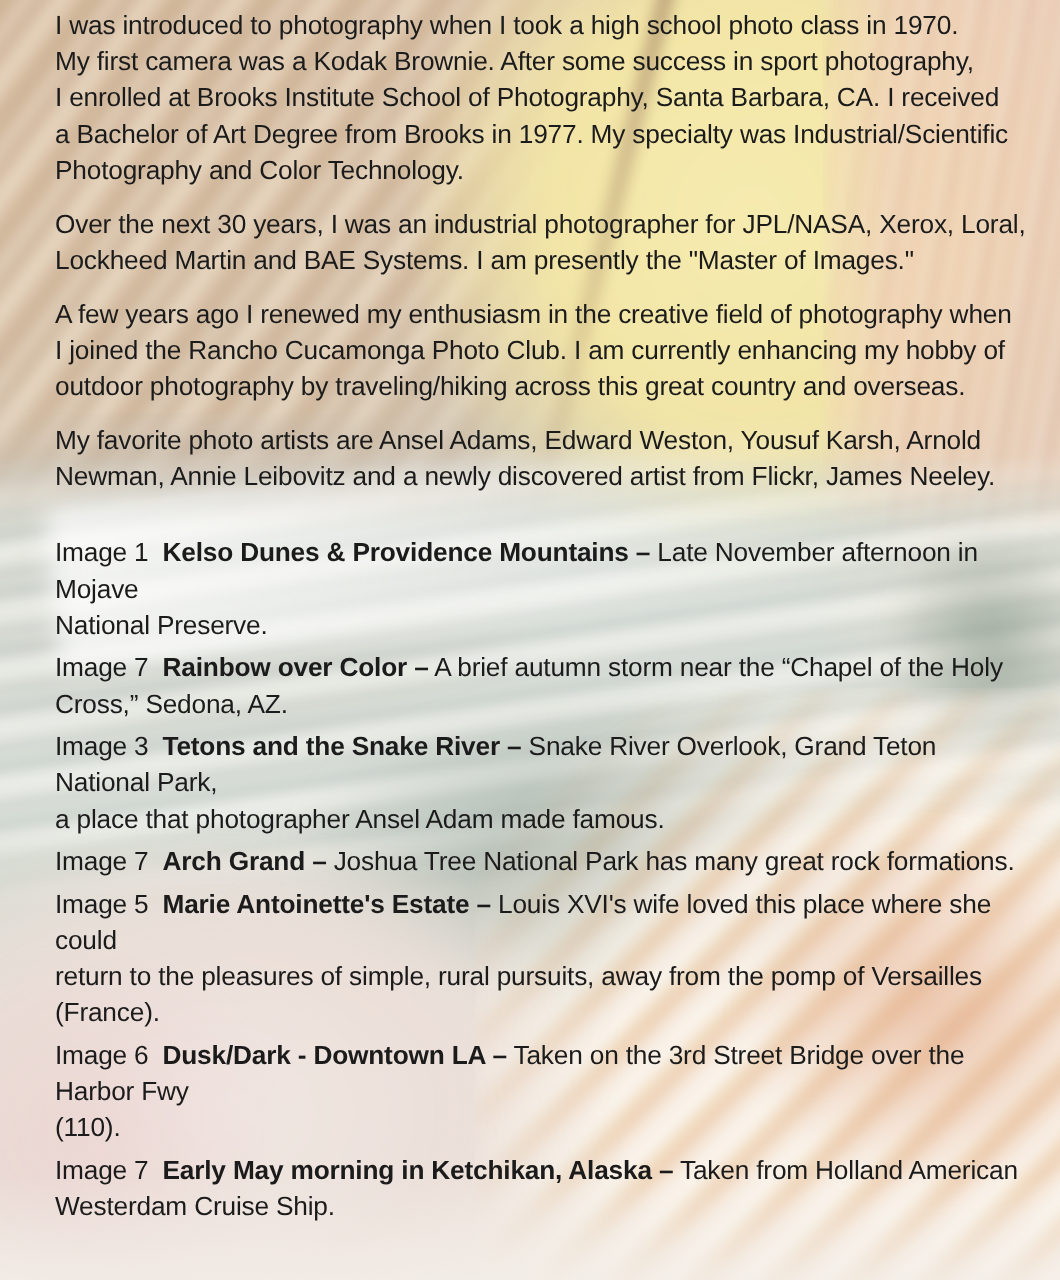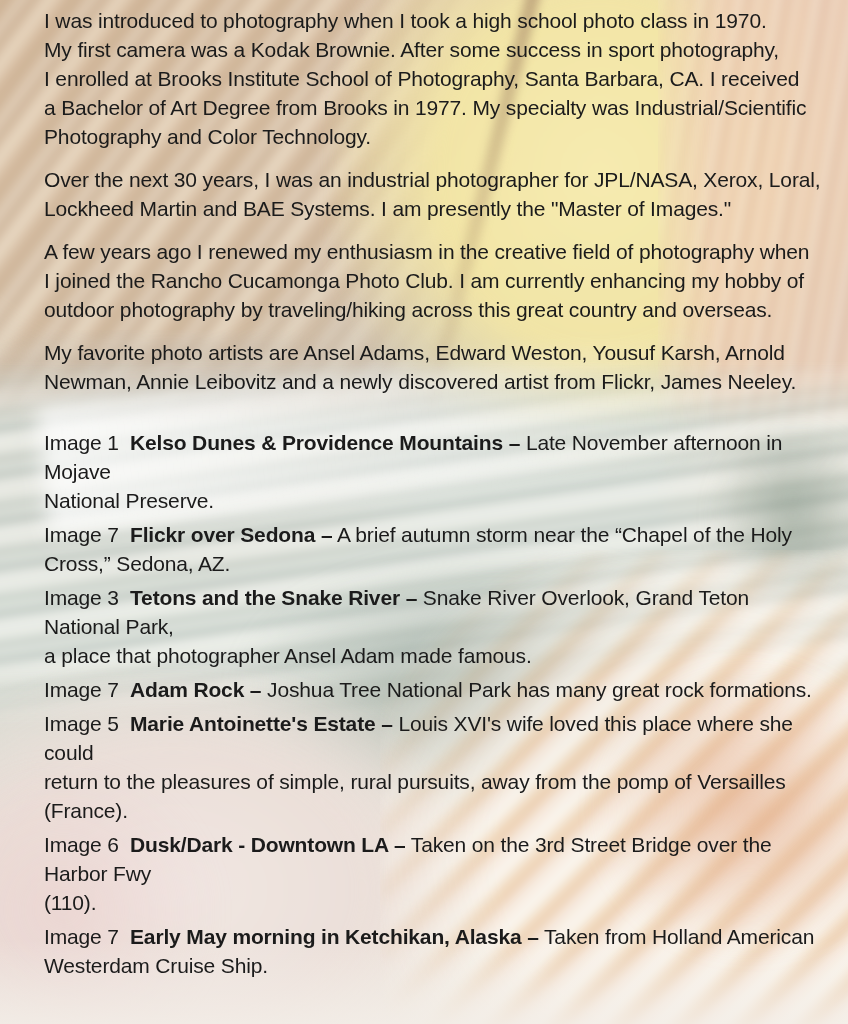--- a/index.html
+++ b/index.html
@@ -107,25 +107,25 @@
 Lockheed Martin and BAE Systems. I am presently the "Master of Images."</p>
   <p>A few years ago I renewed my enthusiasm in the creative field of photography when
 I joined the Rancho Cucamonga Photo Club. I am currently enhancing my hobby of
 outdoor photography by traveling/hiking across this great country and overseas.</p>
   <p>My favorite photo artists are Ansel Adams, Edward Weston, Yousuf Karsh, Arnold
 Newman, Annie Leibovitz and a newly discovered artist from Flickr, James Neeley.</p>
 
   <div class="image-list">
     <p><span class="lbl">Image 1</span><b>Kelso Dunes &amp; Providence Mountains –</b> <span>Late November afternoon in Mojave
 National Preserve.</span></p>
-    <p><span class="lbl">Image 7</span><b>Flickr over Sedona –</b> <span>A brief autumn storm near the “Chapel of the Holy
+    <p><span class="lbl">Image 7</span><b>Rainbow over Color –</b> <span>A brief autumn storm near the “Chapel of the Holy
 Cross,” Sedona, AZ.</span></p>
     <p><span class="lbl">Image 3</span><b>Tetons and the Snake River –</b> <span>Snake River Overlook, Grand Teton National Park,
 a place that photographer Ansel Adam made famous.</span></p>
-    <p><span class="lbl">Image 7</span><b>Adam Rock –</b> <span>Joshua Tree National Park has many great rock formations.</span></p>
+    <p><span class="lbl">Image 7</span><b>Arch Grand –</b> <span>Joshua Tree National Park has many great rock formations.</span></p>
     <p><span class="lbl">Image 5</span><b>Marie Antoinette's Estate –</b> <span>Louis XVI's wife loved this place where she could
 return to the pleasures of simple, rural pursuits, away from the pomp of Versailles (France).</span></p>
     <p><span class="lbl">Image 6</span><b>Dusk/Dark - Downtown LA –</b> <span>Taken on the 3rd Street Bridge over the Harbor Fwy
 (110).</span></p>
     <p><span class="lbl">Image 7</span><b>Early May morning in Ketchikan, Alaska –</b> <span>Taken from Holland American
 Westerdam Cruise Ship.</span></p>
 
   </div>
 </div>
 

